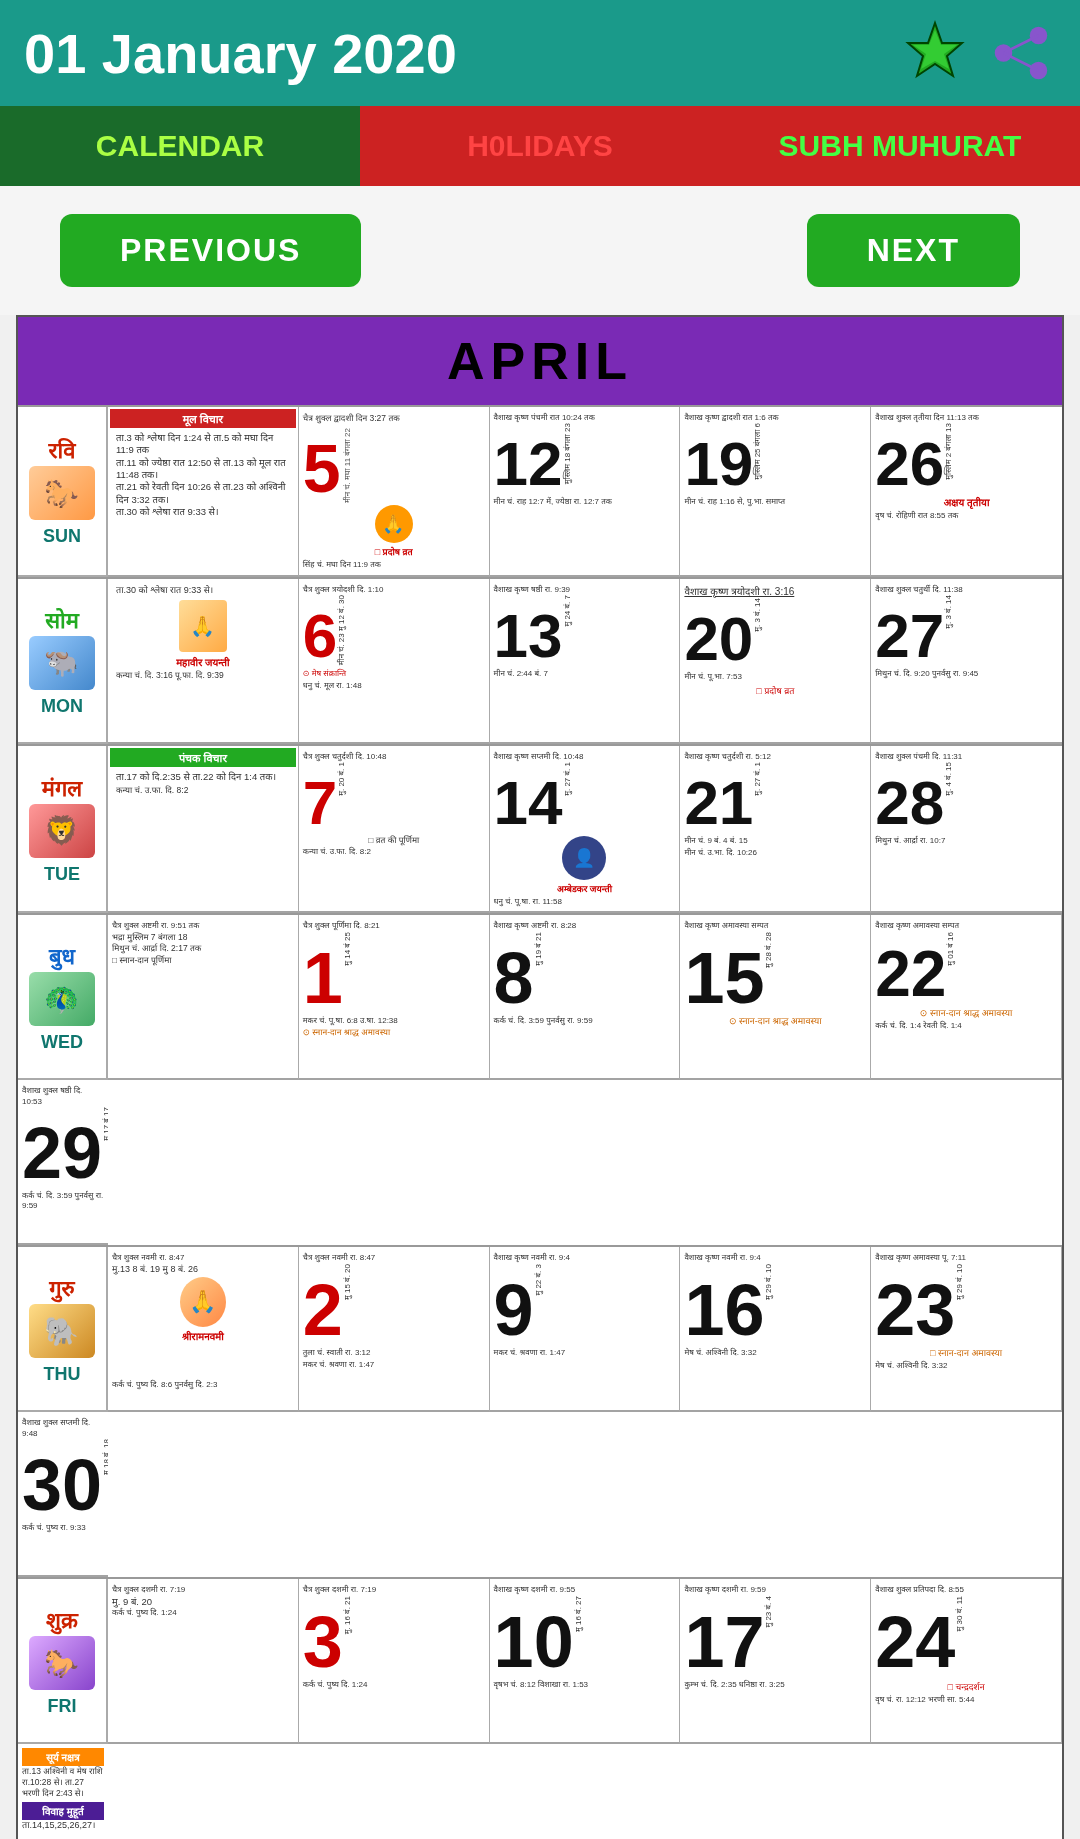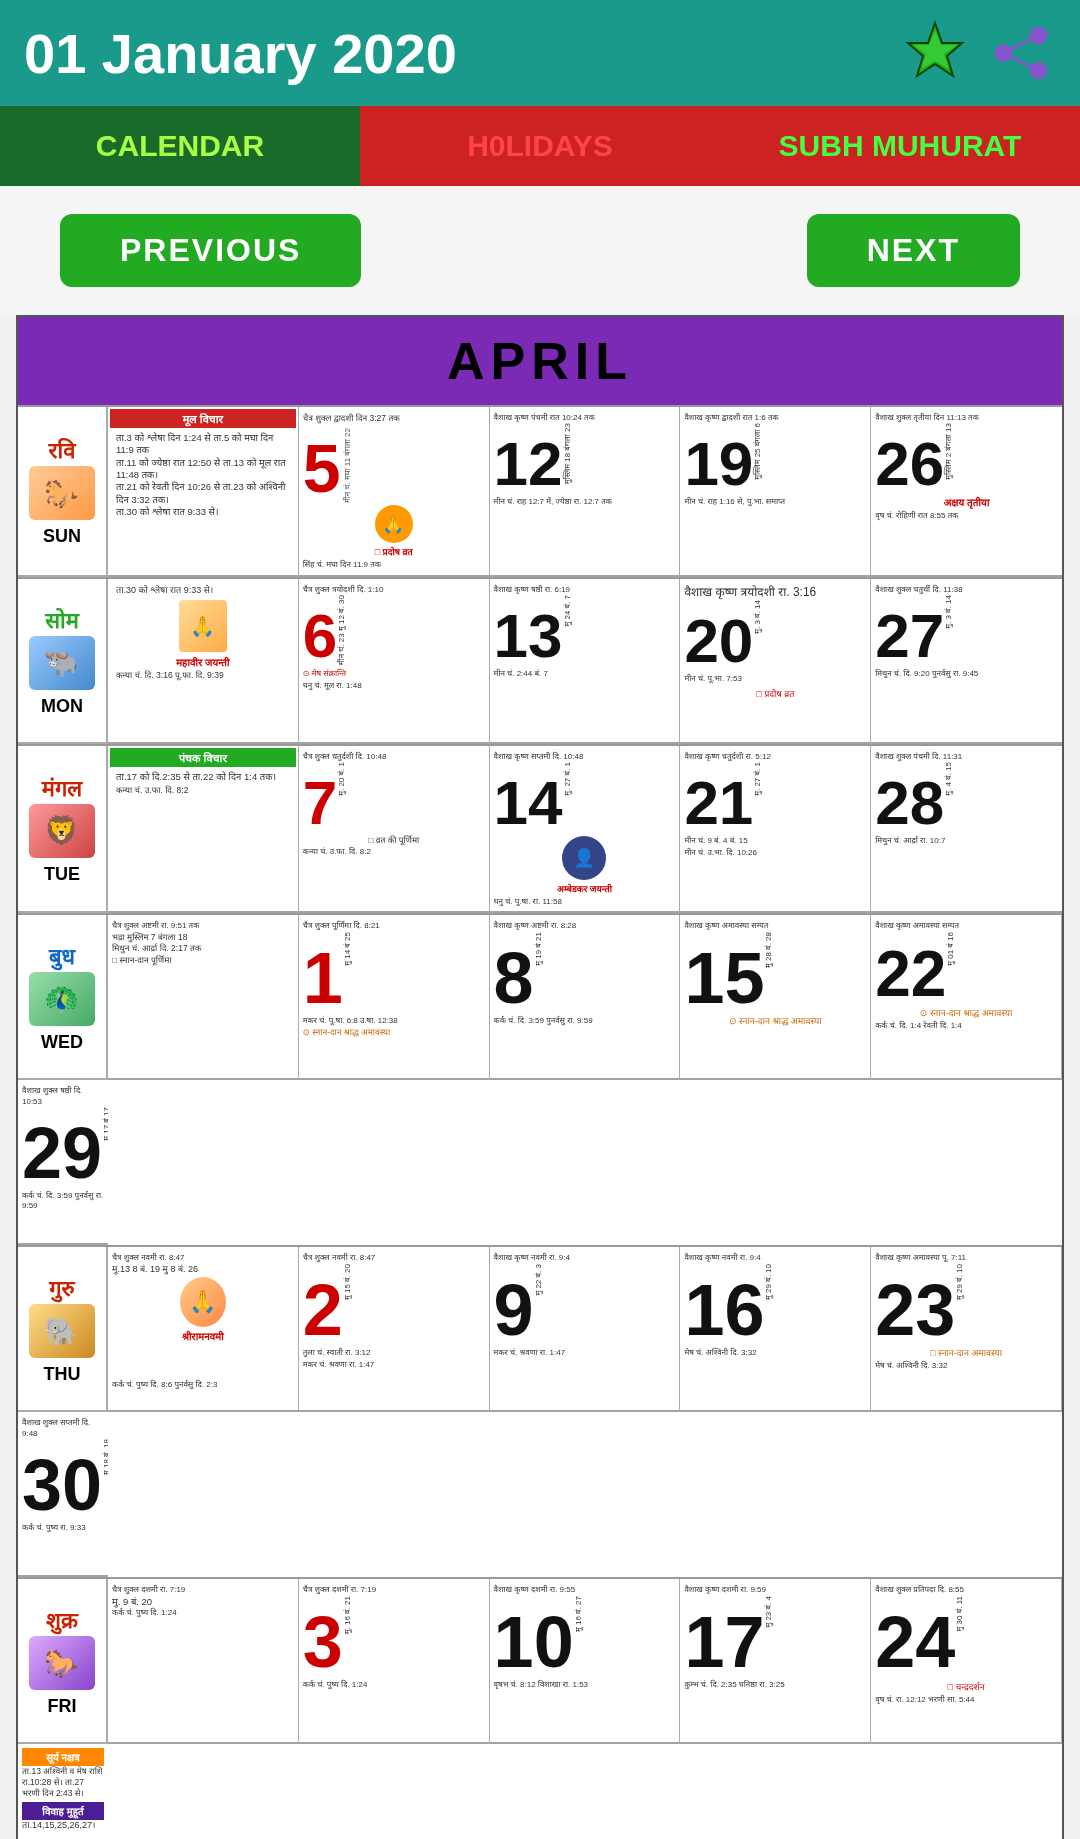--- a/index.html
+++ b/index.html
@@ -210,21 +210,21 @@
     }
 
     .special-name {
       color: #cc0000;
       font-size: 11px;
       font-weight: bold;
       text-align: center;
     }
     .blue-text { color: #0000cc; }
     .green-text { color: #008800; }
-    .red-text { color: #000000; }
+    .red-text { color: #0f766e; }
 
     .deity-img {
       width: 48px;
       height: 52px;
       background: linear-gradient(135deg, #ffdd99, #ffaa44);
       border-radius: 4px;
       display: flex;
       align-items: center;
       justify-content: center;
       font-size: 20px;
@@ -383,32 +383,32 @@
           <div class="date-number red" style="font-size:62px;">6</div>
           <div class="rotated-text">मीन चं. 23 मु 12 बं. 30</div>
         </div>
         <div class="cell-text" style="font-size:8px;color:#cc0000;">⊙ मेष संक्रान्ति</div>
         <div class="cell-text" style="font-size:8px;">धनु चं. मूल रा. 1:48</div>
       </div>
     </div>
 
     <div class="day-cell">
       <div style="padding:2px;">
-        <div class="cell-text" style="font-size:8px;">वैशाख कृष्ण षष्ठी रा. 6:19</div>
+        <div class="cell-text" style="font-size:8px;">वैशाख कृष्ण षष्ठी रा. 9:39</div>
         <div style="display:flex;align-items:flex-start;">
           <div class="date-number black" style="font-size:62px;">13</div>
           <div class="rotated-text">मु 24 बं. 7</div>
         </div>
         <div class="cell-text" style="font-size:8px;">मीन चं. 2:44 बं. 7</div>
       </div>
     </div>
 
     <div class="day-cell">
       <div style="padding:2px;">
-        <div class="cell-text" style="font-size:12px;">वैशाख कृष्ण त्रयोदशी रा. 3:16</div>
+        <div class="cell-text" style="font-size:10px;text-decoration:underline;">वैशाख कृष्ण त्रयोदशी रा. 3:16</div>
         <div style="display:flex;align-items:flex-start;">
           <div class="date-number black" style="font-size:62px;">20</div>
           <div class="rotated-text">मु. 3 बं. 14</div>
         </div>
         <div class="cell-text" style="font-size:8px;">मीन चं. पू.भा. 7:53</div>
         <div class="center-img">
           <div style="font-size:9px;color:#cc0000;">□ प्रदोष व्रत</div>
         </div>
       </div>
     </div>

